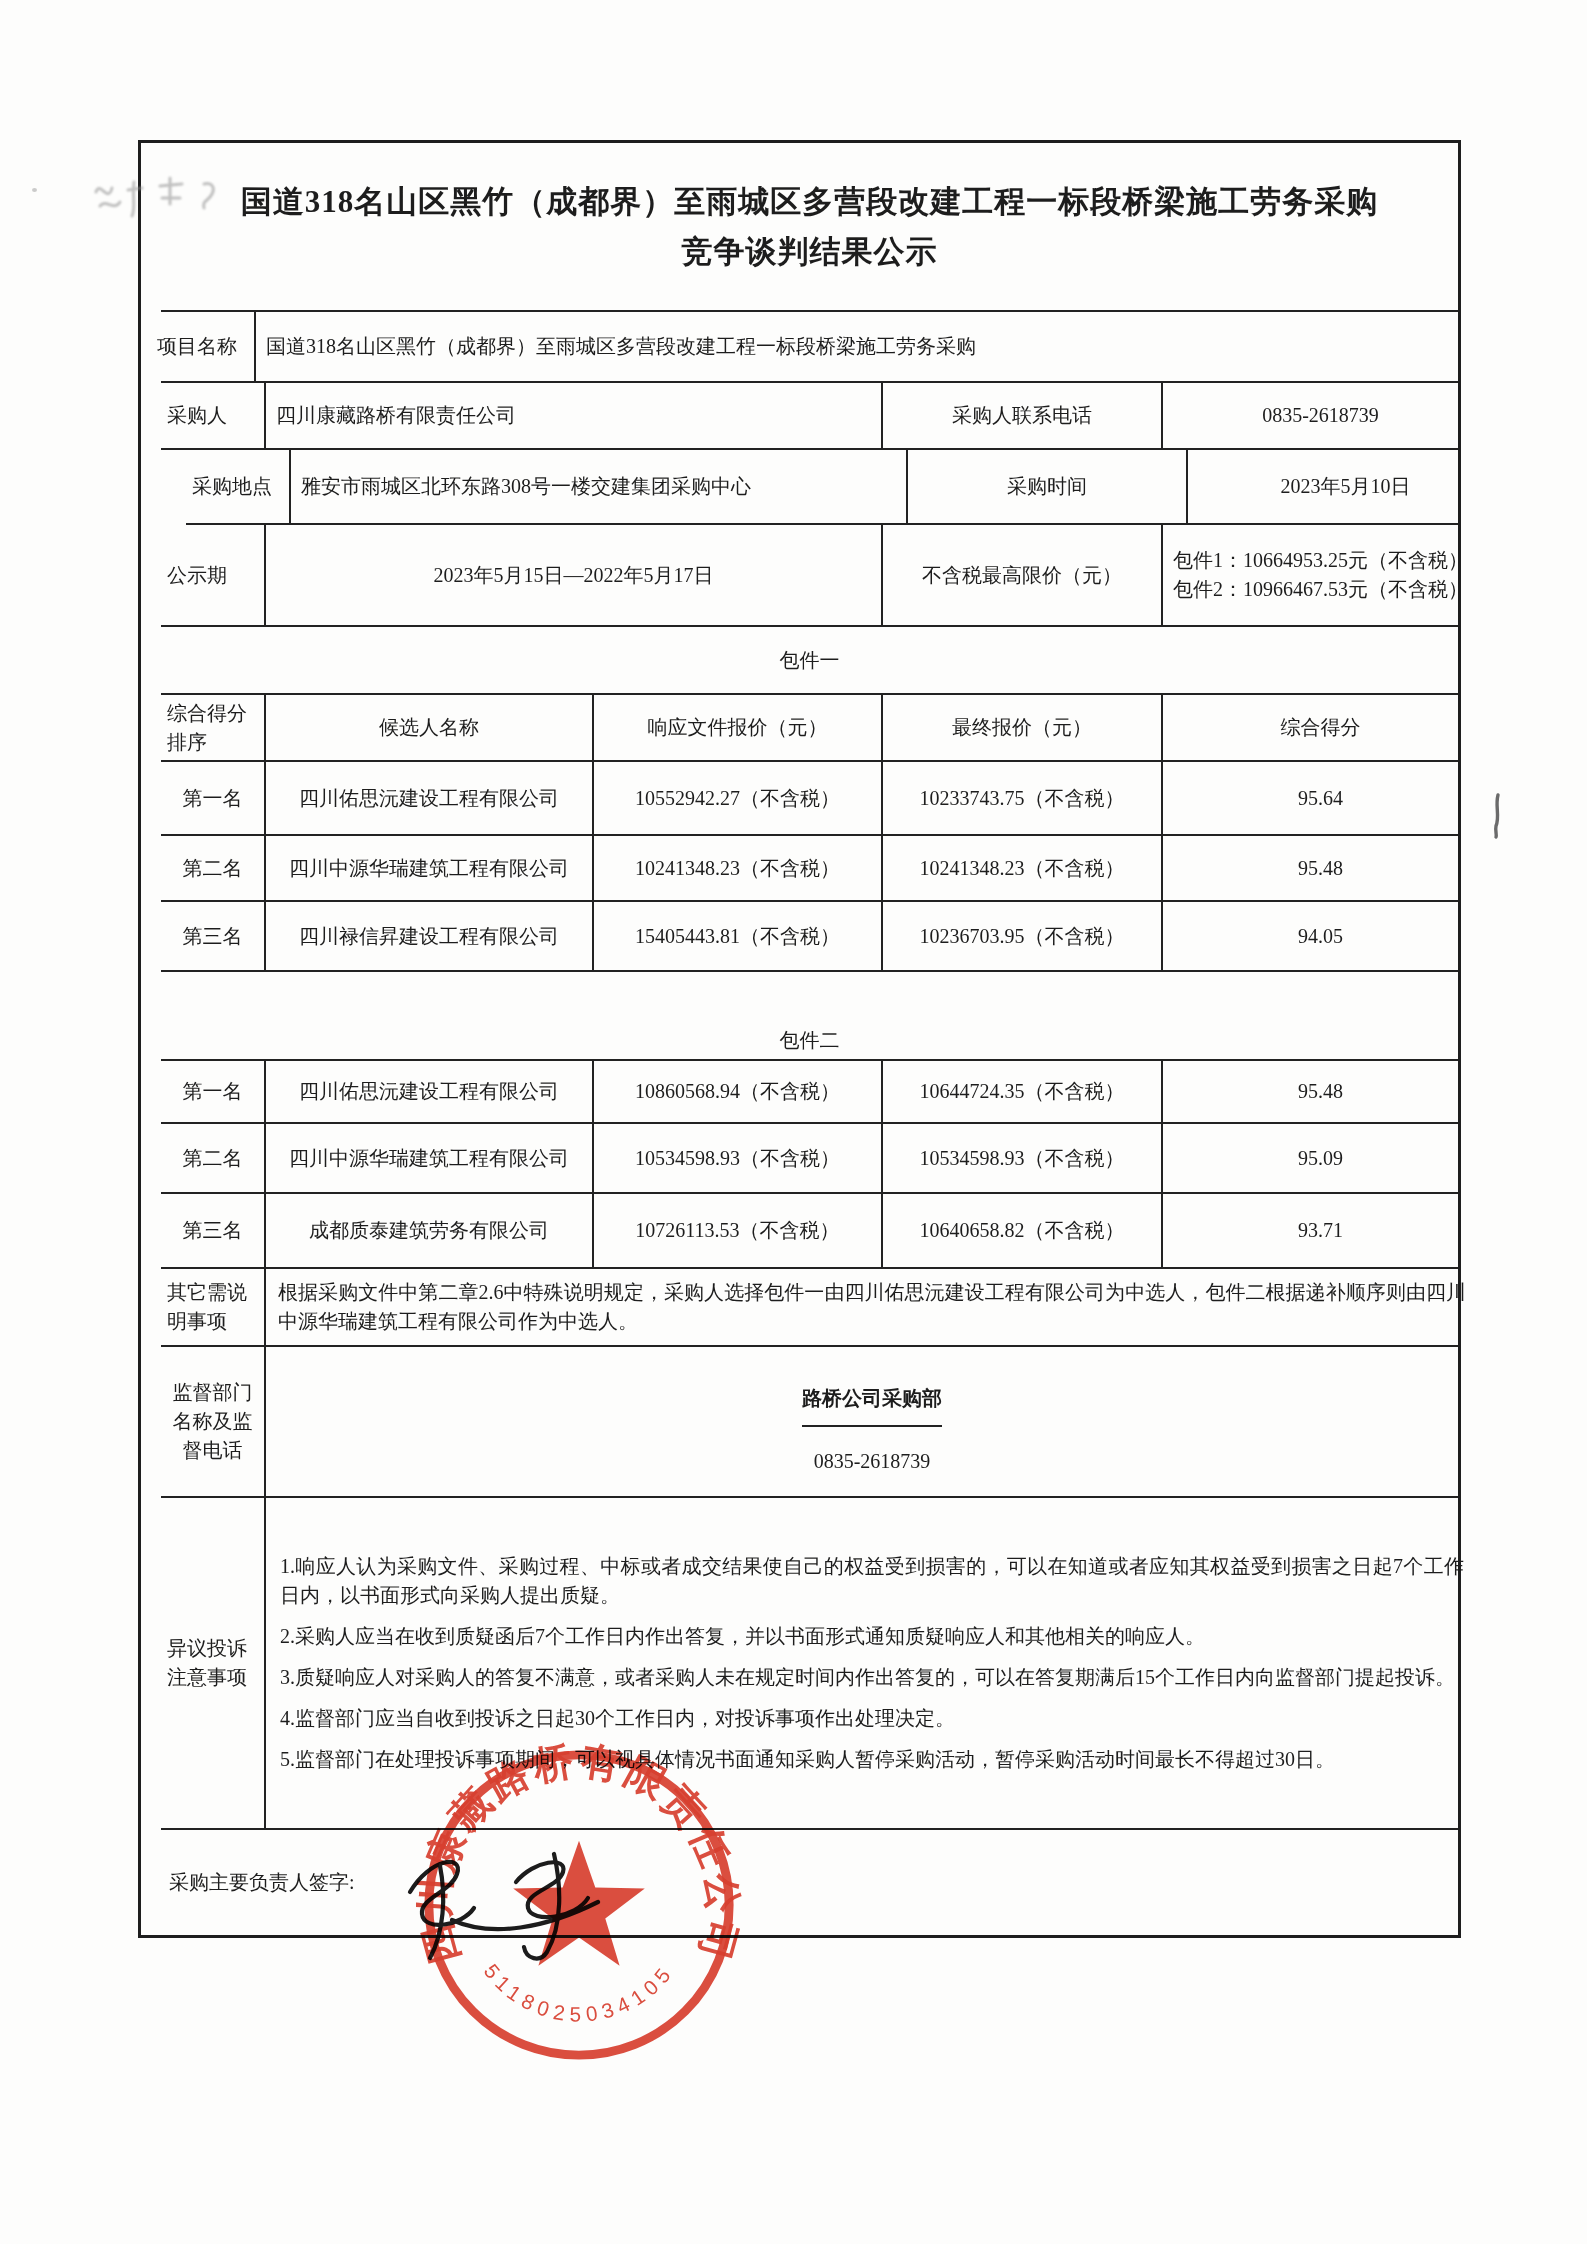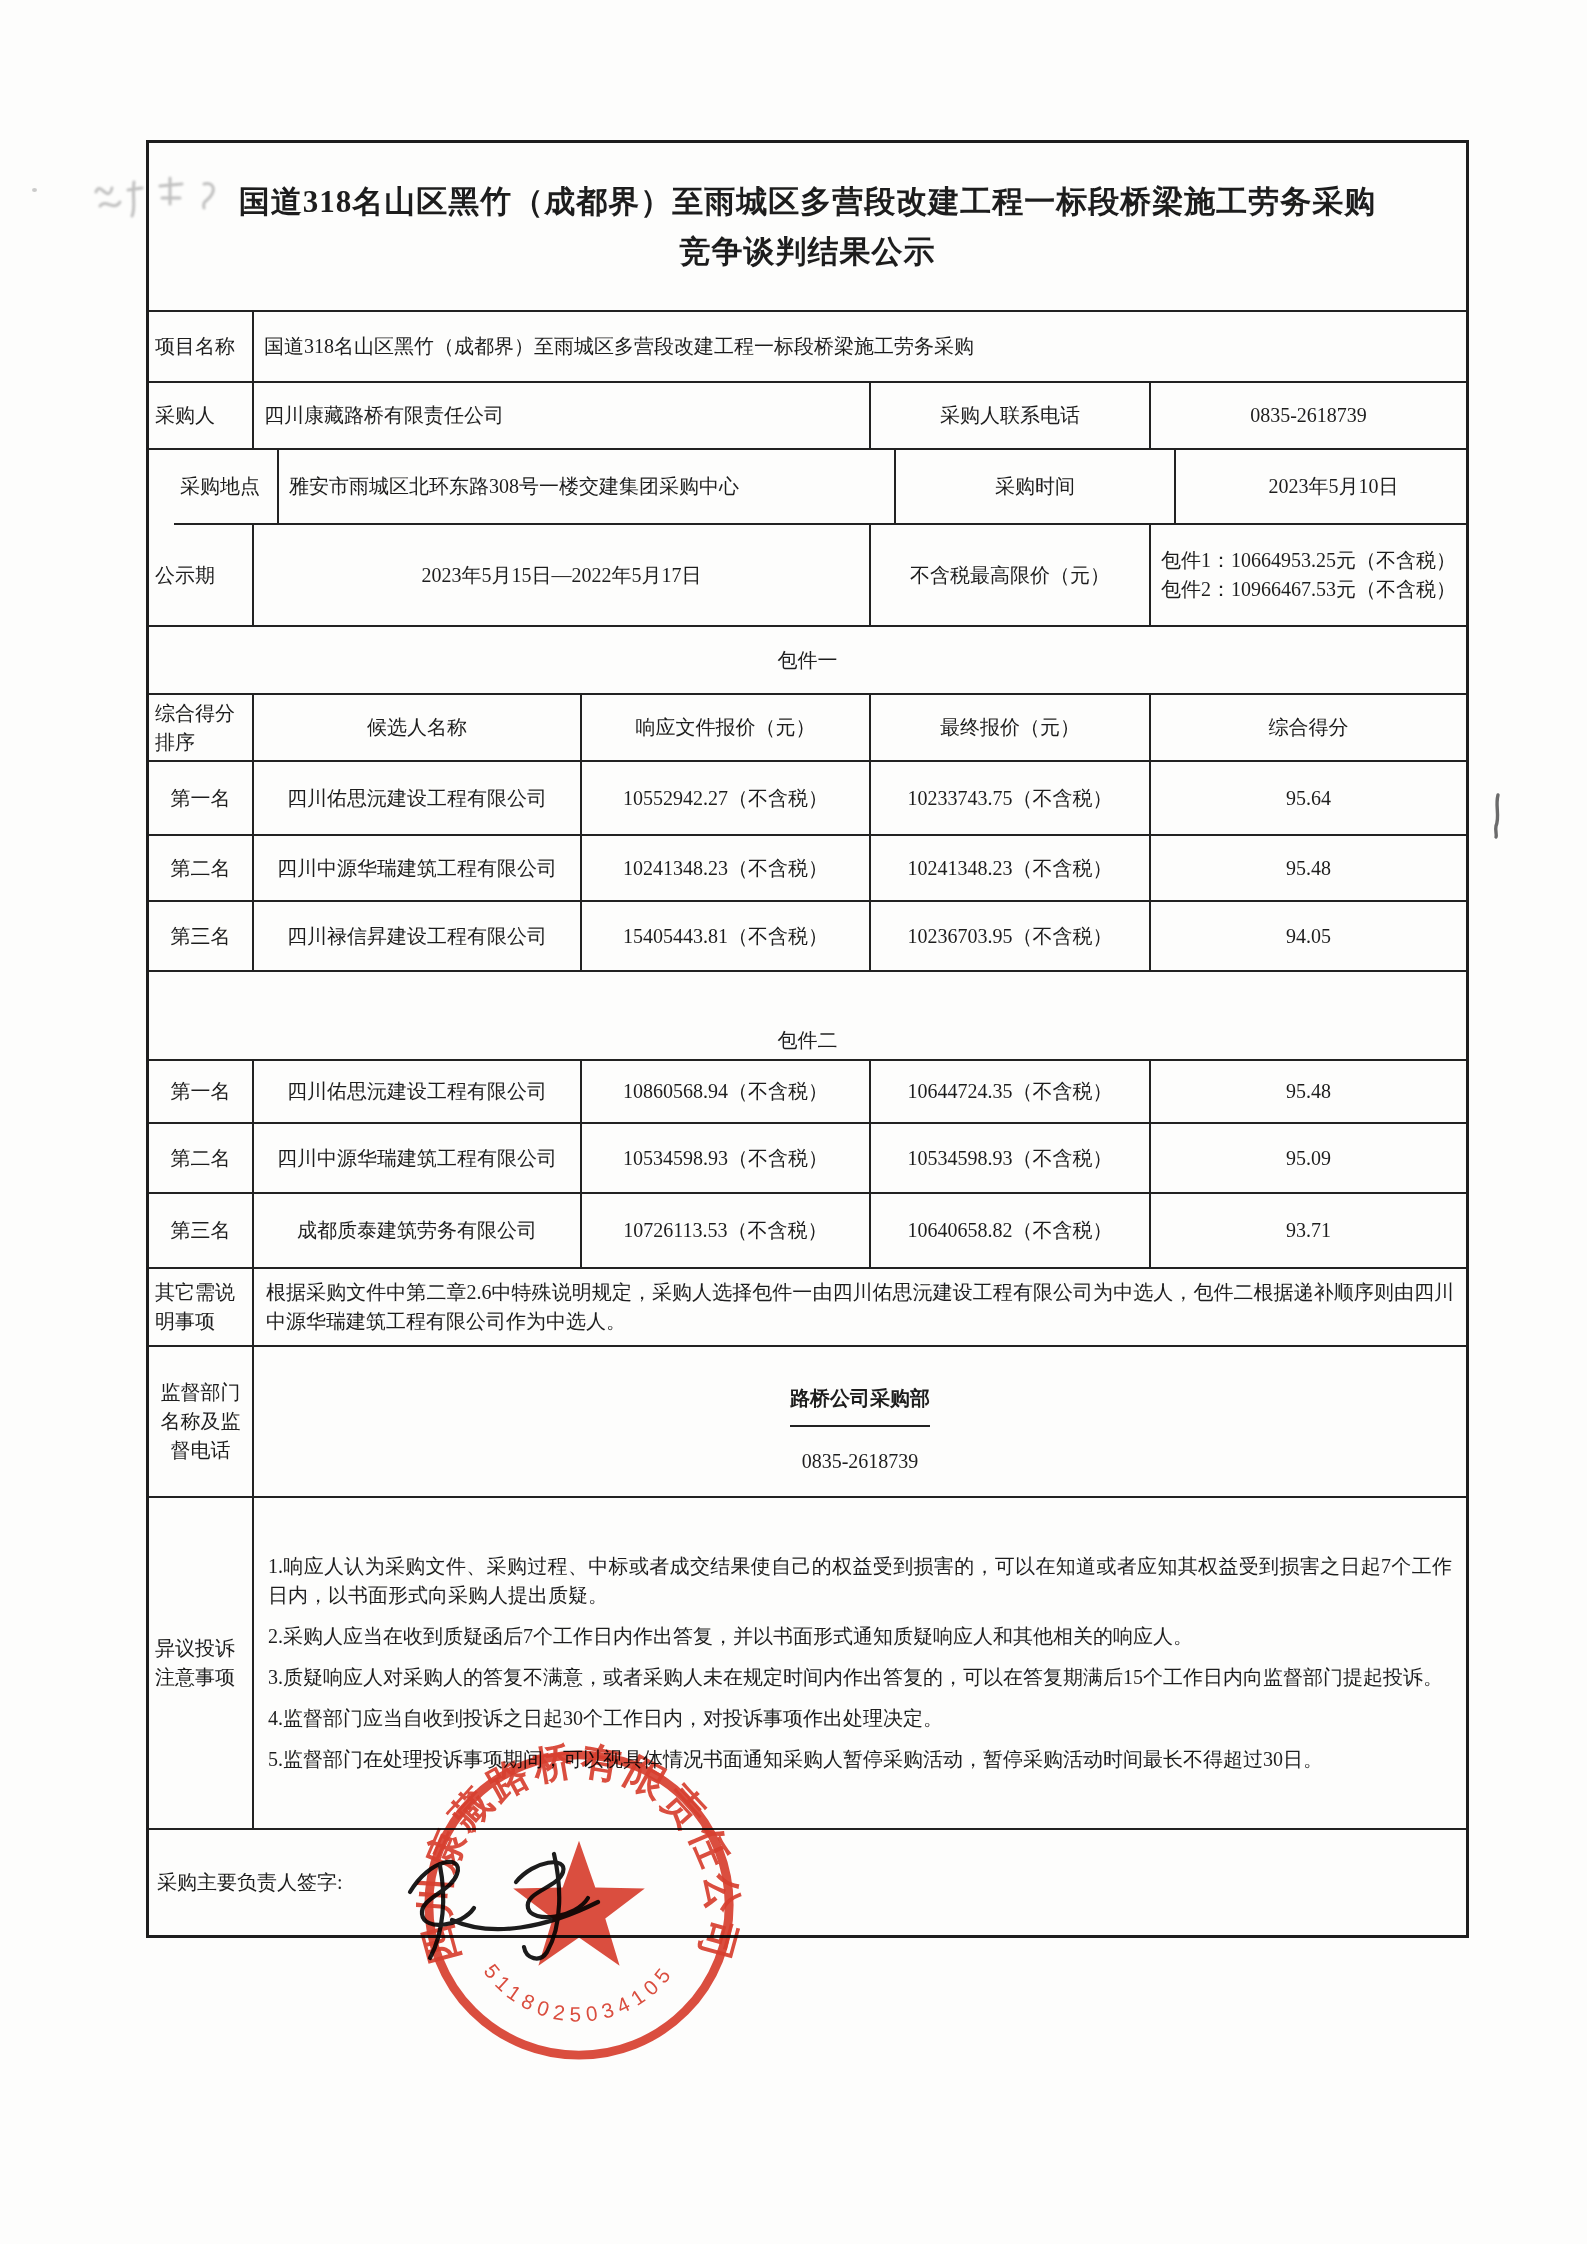--- a/index.html
+++ b/index.html
@@ -2,23 +2,24 @@
 <html><head>
 <meta charset="utf-8">
 <style>
   html,body{margin:0;padding:0;}
   body{
     width:1587px;height:2244px;position:relative;background:#fdfdfc;
     font-family:"Liberation Serif","DejaVu Serif",serif;color:#1d1d1d;
     overflow:hidden;
   }
   .tbl{
-    position:absolute;left:146px;top:140px;width:1323px;
+    position:absolute;left:138px;top:140px;width:1323px;
     border:3px solid #1e1e1e;background:transparent;z-index:1;
     box-sizing:border-box;
+    padding-left:20px;
   }
   .row{display:flex;border-bottom:2px solid #222;box-sizing:border-box;}
   .row:last-child{border-bottom:none;}
   .c{
     box-sizing:border-box;border-right:2px solid #222;
     display:flex;align-items:center;justify-content:center;
     padding:4px 10px;font-size:20px;line-height:1.45;flex-shrink:0;
     text-align:center;
   }
   .c:last-child{border-right:none;}
@@ -27,21 +28,21 @@
   .w3{flex-basis:289px;}
   .w4{flex-basis:280px;}
   .w5{flex-basis:315px;}
   .w23{flex-basis:617px;}
   .w2345{flex-basis:1212px;}
   .wfull{flex:1 1 auto;}
   .lbl{justify-content:flex-start;text-align:left;padding-left:6px;white-space:pre-line;}
   .lblc{justify-content:center;text-align:center;white-space:pre-line;}
   .left{justify-content:flex-start;text-align:left;}
   .h-title{height:169px;}
-  .h-a{height:71px;}
+  .h-a{height:71px;justify-content:center;}
   .h-b{height:67px;}
   .h-c{height:75px;margin-left:25px;}
   .h-d{height:102px;}
   .h-band1{height:68px;}
   .h-head{height:67px;}
   .h-p1a{height:74px;}
   .h-p1b{height:66px;}
   .h-p1c{height:70px;}
   .h-band2{height:89px;align-items:flex-end;}
   .h-p2a{height:63px;}

